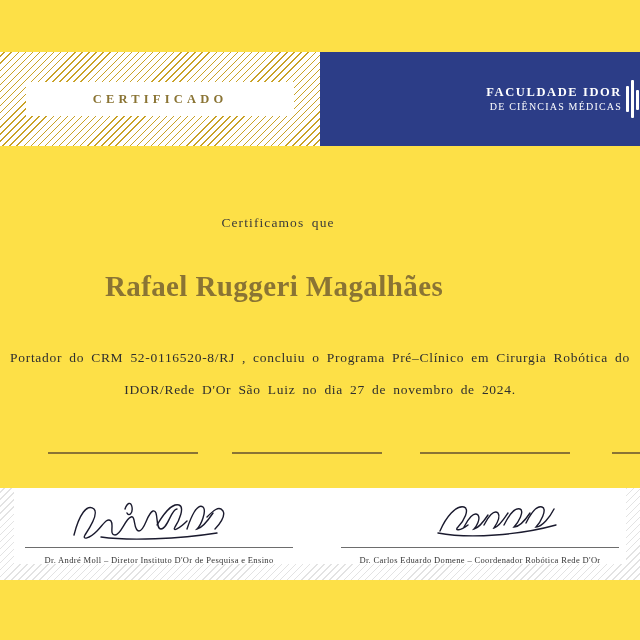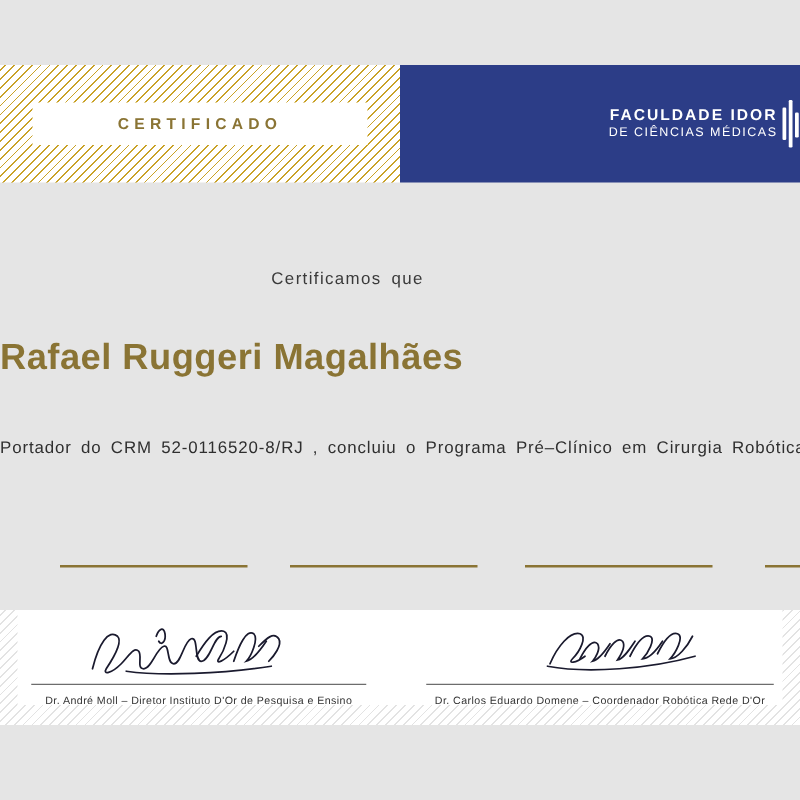--- a/index.html
+++ b/index.html
@@ -11,22 +11,23 @@
     width: 640px;
     height: 640px;
     overflow: hidden;
     font-family: "Liberation Sans", sans-serif;
   }
 
   .certificate {
     position: relative;
     width: 640px;
     height: 640px;
-    background: #e5e5e5;
+    background: #fde047;
     overflow: hidden;
+    font-family: Liberation Serif, serif;
   }
 
   
   .header {
     position: absolute;
     top: 52px;
     left: 0;
     width: 640px;
     height: 94px;
     display: flex;
@@ -125,20 +126,21 @@
     font-size: 13.5px;
     color: #3a3a3a;
     letter-spacing: 1.1px;
     word-spacing: 3px;
   }
   .recipient {
     position: absolute;
     top: 270px;
     left: 0;
     width: 548px;
+    text-align: center;
     font-size: 29px;
     font-weight: 700;
     color: #8a7434;
     letter-spacing: 0.4px;
   }
   .body-text {
     position: absolute;
     top: 342px;
     left: 0;
     width: 640px;
@@ -245,20 +247,21 @@
       </div>
     </div>
   </div>
 
   <div class="intro">Certificamos que</div>
 
   <div class="recipient">Rafael Ruggeri Magalhães</div>
 
   <div class="body-text">
     <span class="body-line">Portador do  CRM 52-0116520-8/RJ ,  concluiu  o  Programa  Pré–Clínico  em  Cirurgia  Robótica  do</span>
+    <span class="body-line">IDOR/Rede D'Or São Luiz  no dia  27  de  novembro  de  2024.</span>
   </div>
 
   <div class="sig-rules">
     <div class="rule r1"></div>
     <div class="rule r2"></div>
     <div class="rule r3"></div>
     <div class="rule r4"></div>
   </div>
 
   <div class="footer-band"></div>

